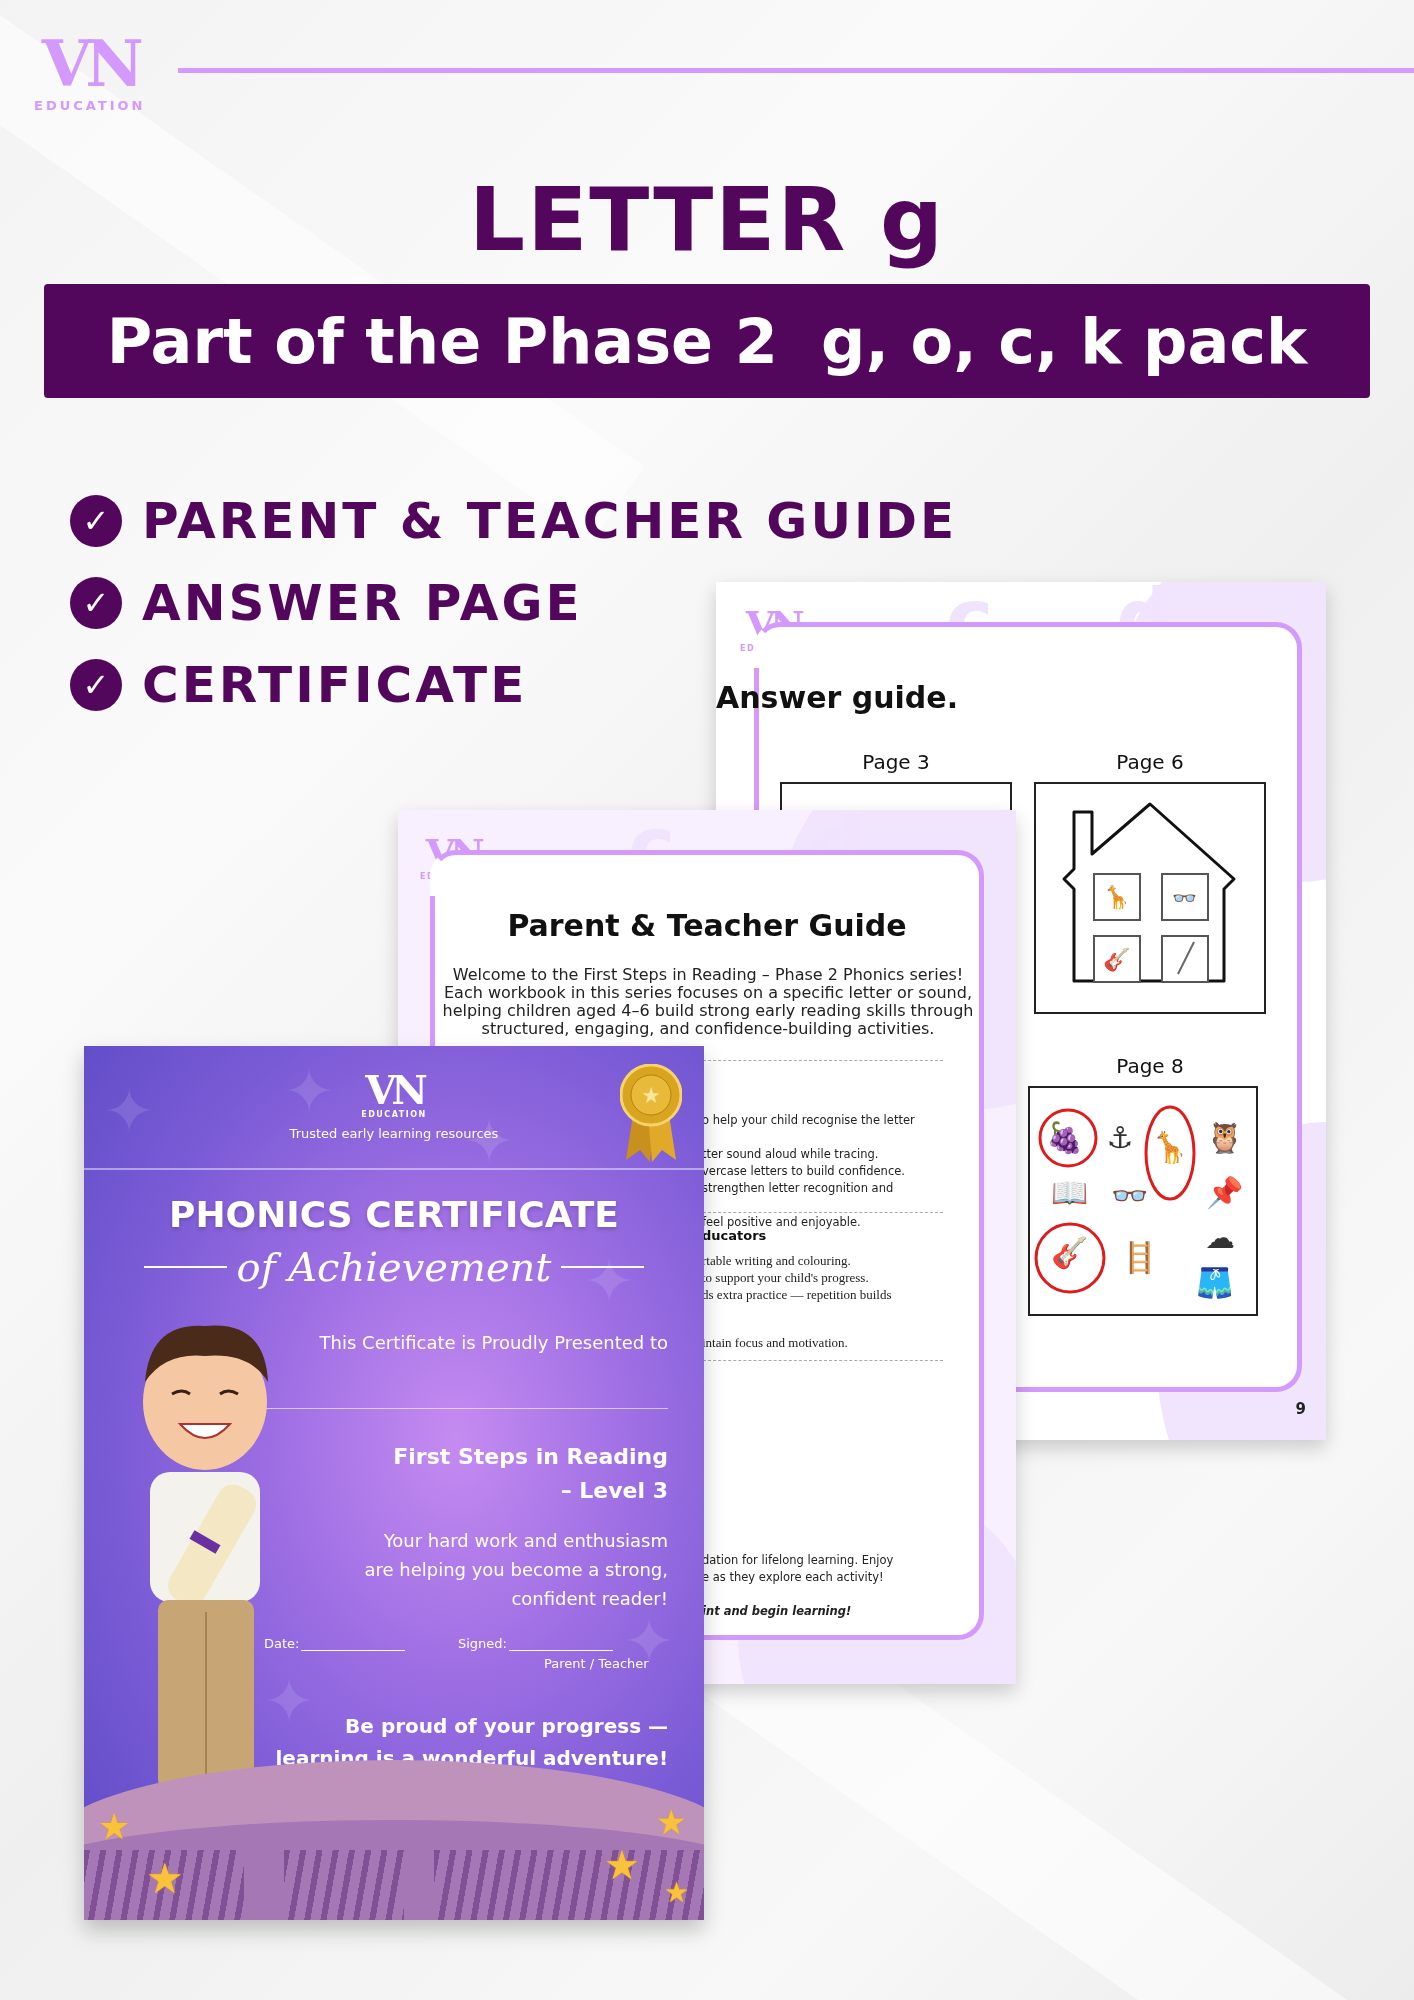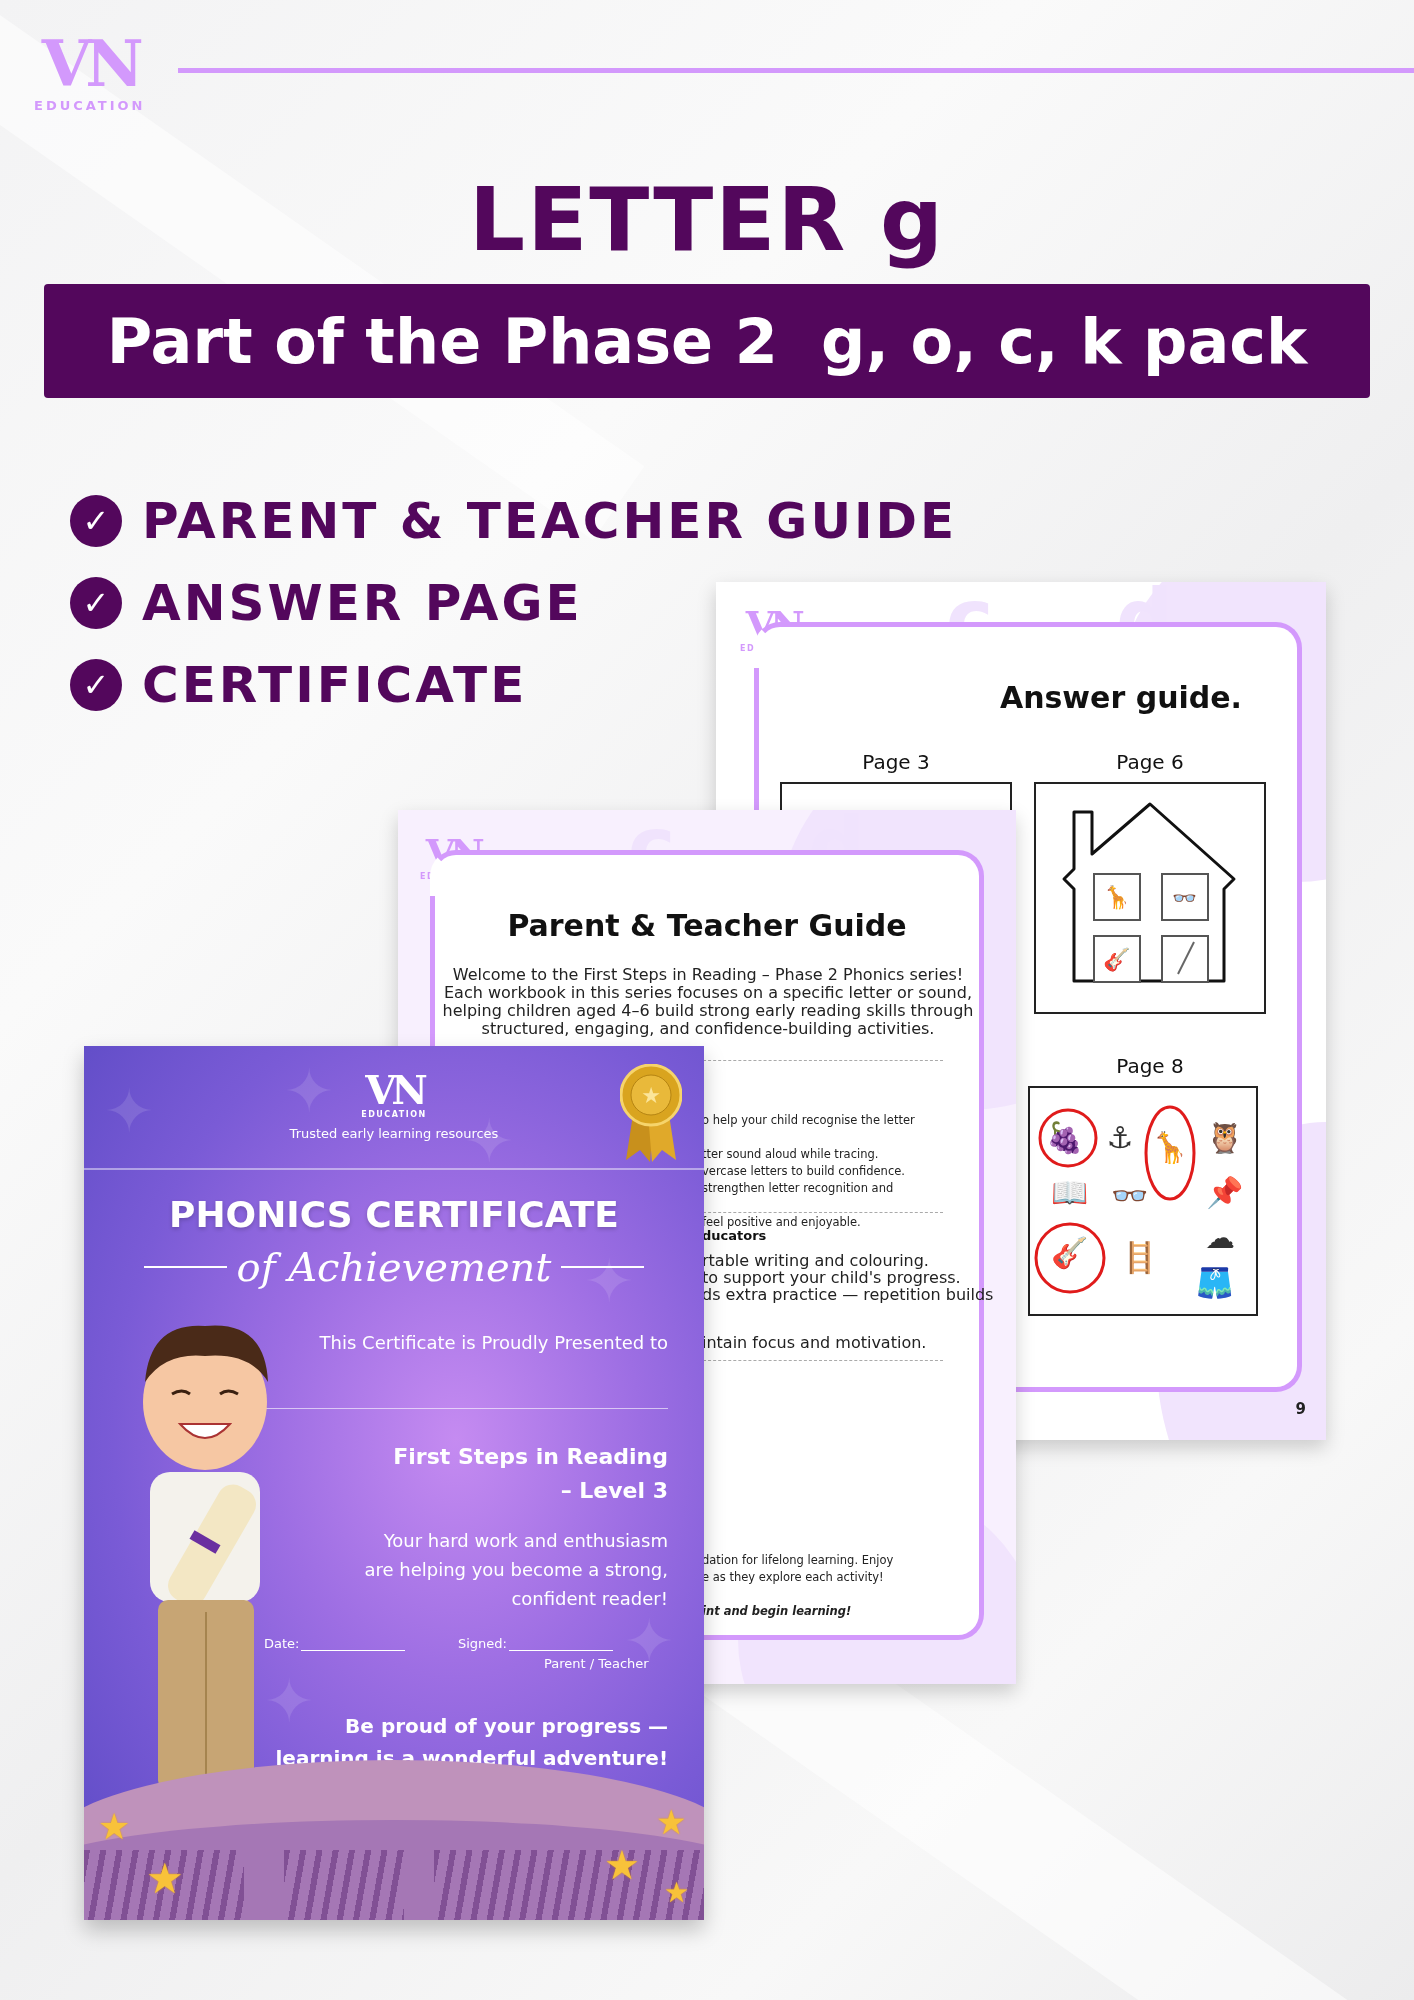--- a/index.html
+++ b/index.html
@@ -92,21 +92,21 @@
   <div class="blob" style="left:440px;top:540px;width:340px;height:460px;"></div>
   <div class="ghost-letter" style="left:230px;top:-10px;font-size:80px;">c</div>
   <div class="ghost-letter" style="left:400px;top:-10px;font-size:80px;">d</div>
   <div class="mini-logo" style="left:24px;top:24px;">
     <div class="mark">VN</div>
     <div class="sub">EDUCATION</div>
   </div>
   <div class="frame" style="left:38px;top:40px;width:548px;height:770px;"></div>
   <div class="frame-left" style="left:38px;top:86px;height:220px;"></div>
 
-  <div class="comic" style="position:absolute;left:0;width:526px;top:98px;text-align:right;font-size:30px;font-weight:bold;">Answer guide.</div>
+  <div class="comic" style="position:absolute;left:0;width:526px;top:98px;text-align:left;font-size:30px;font-weight:bold;">Answer guide.</div>
 
   <div class="page-num-label comic" style="left:64px;width:232px;top:168px;">Page 3</div>
   <div class="box" style="left:64px;top:200px;width:232px;height:120px;"></div>
 
   <div class="page-num-label comic" style="left:318px;width:232px;top:168px;">Page 6</div>
   <div class="box" style="left:318px;top:200px;width:232px;height:232px;">
     <svg width="228" height="228" viewBox="0 0 228 228">
       <path d="M38 28 L56 28 L56 70 L114 20 L198 95 L188 105 L188 197 L38 197 L38 105 L28 95 L38 85 Z" fill="none" stroke="#111" stroke-width="3" stroke-linejoin="round"></path>
       <rect x="58" y="90" width="46" height="46" fill="#fff" stroke="#555" stroke-width="2"></rect>
       <rect x="126" y="90" width="46" height="46" fill="#fff" stroke="#555" stroke-width="2"></rect>
@@ -168,21 +168,21 @@
   <div class="comic" style="position:absolute;left:304px;top:302px;font-size:11.5px;color:#222;line-height:17px;">
     <div style="margin-bottom:17px;">o help your child recognise the letter</div>
     <div>tter sound aloud while tracing.</div>
     <div>vercase letters to build confidence.</div>
     <div style="margin-bottom:17px;">strengthen letter recognition and</div>
     <div>feel positive and enjoyable.</div>
   </div>
   <div class="dotted" style="left:300px;width:245px;top:402px;"></div>
 
   <div class="comic" style="position:absolute;left:304px;top:418px;font-size:13px;font-weight:bold;">ducators</div>
-  <div class="comic" style="position:absolute;left:304px;top:442px;font-size:16px;color:#222;line-height:17px;">
+  <div class="comic" style="position:absolute;left:304px;top:442px;font-size:13px;color:#222;line-height:17px;font-family:Liberation Serif, serif;">
     <div>rtable writing and colouring.</div>
     <div>to support your child's progress.</div>
     <div style="margin-bottom:31px;">ds extra practice — repetition builds</div>
     <div>intain focus and motivation.</div>
   </div>
   <div class="dotted" style="left:300px;width:245px;top:550px;"></div>
 
   <div class="comic" style="position:absolute;left:304px;top:742px;font-size:11.5px;color:#222;line-height:17px;">
     <div>dation for lifelong learning. Enjoy</div>
     <div style="margin-bottom:17px;">e as they explore each activity!</div>

